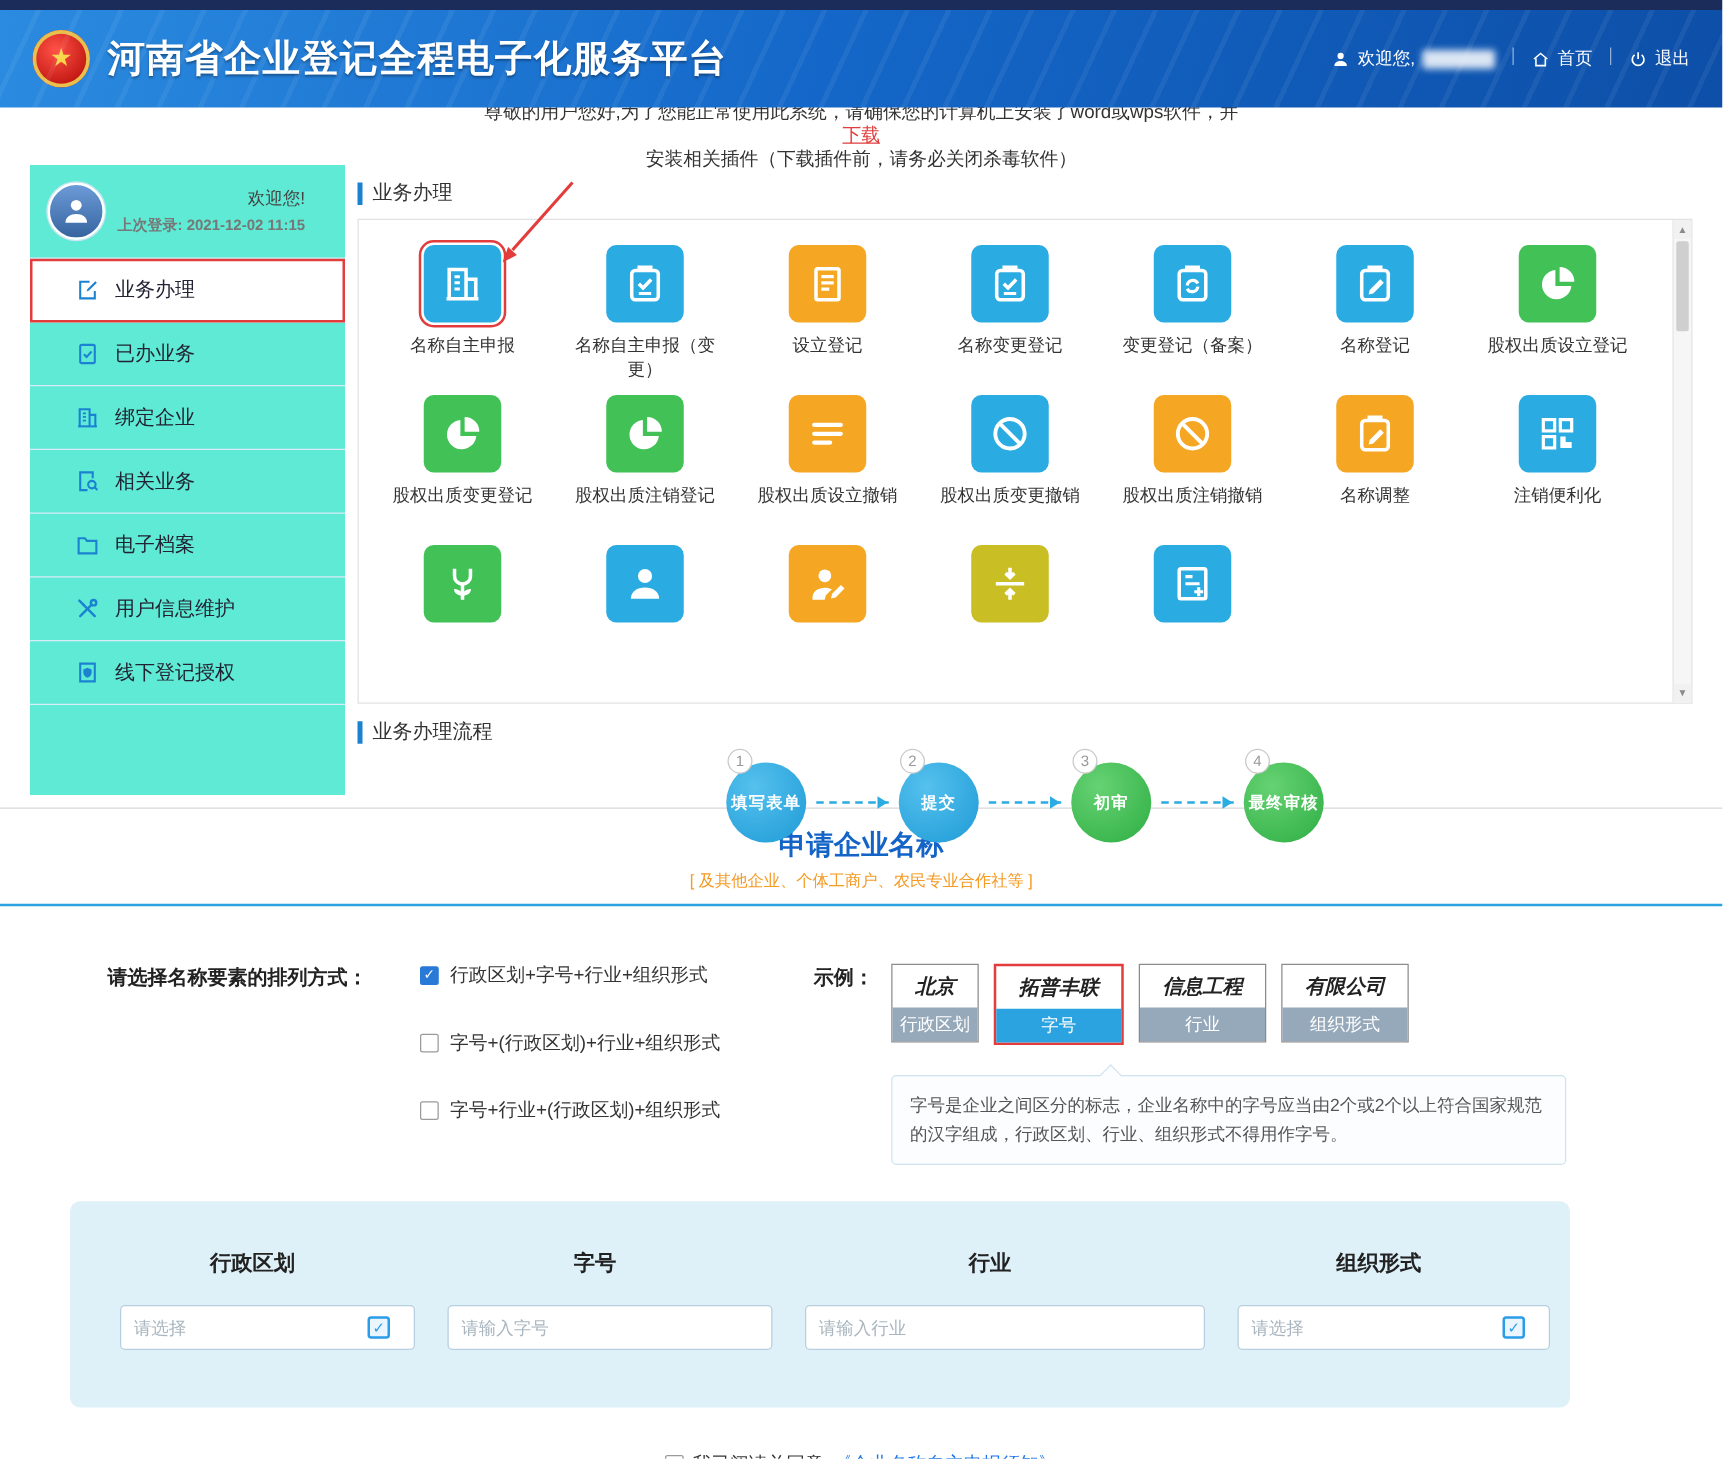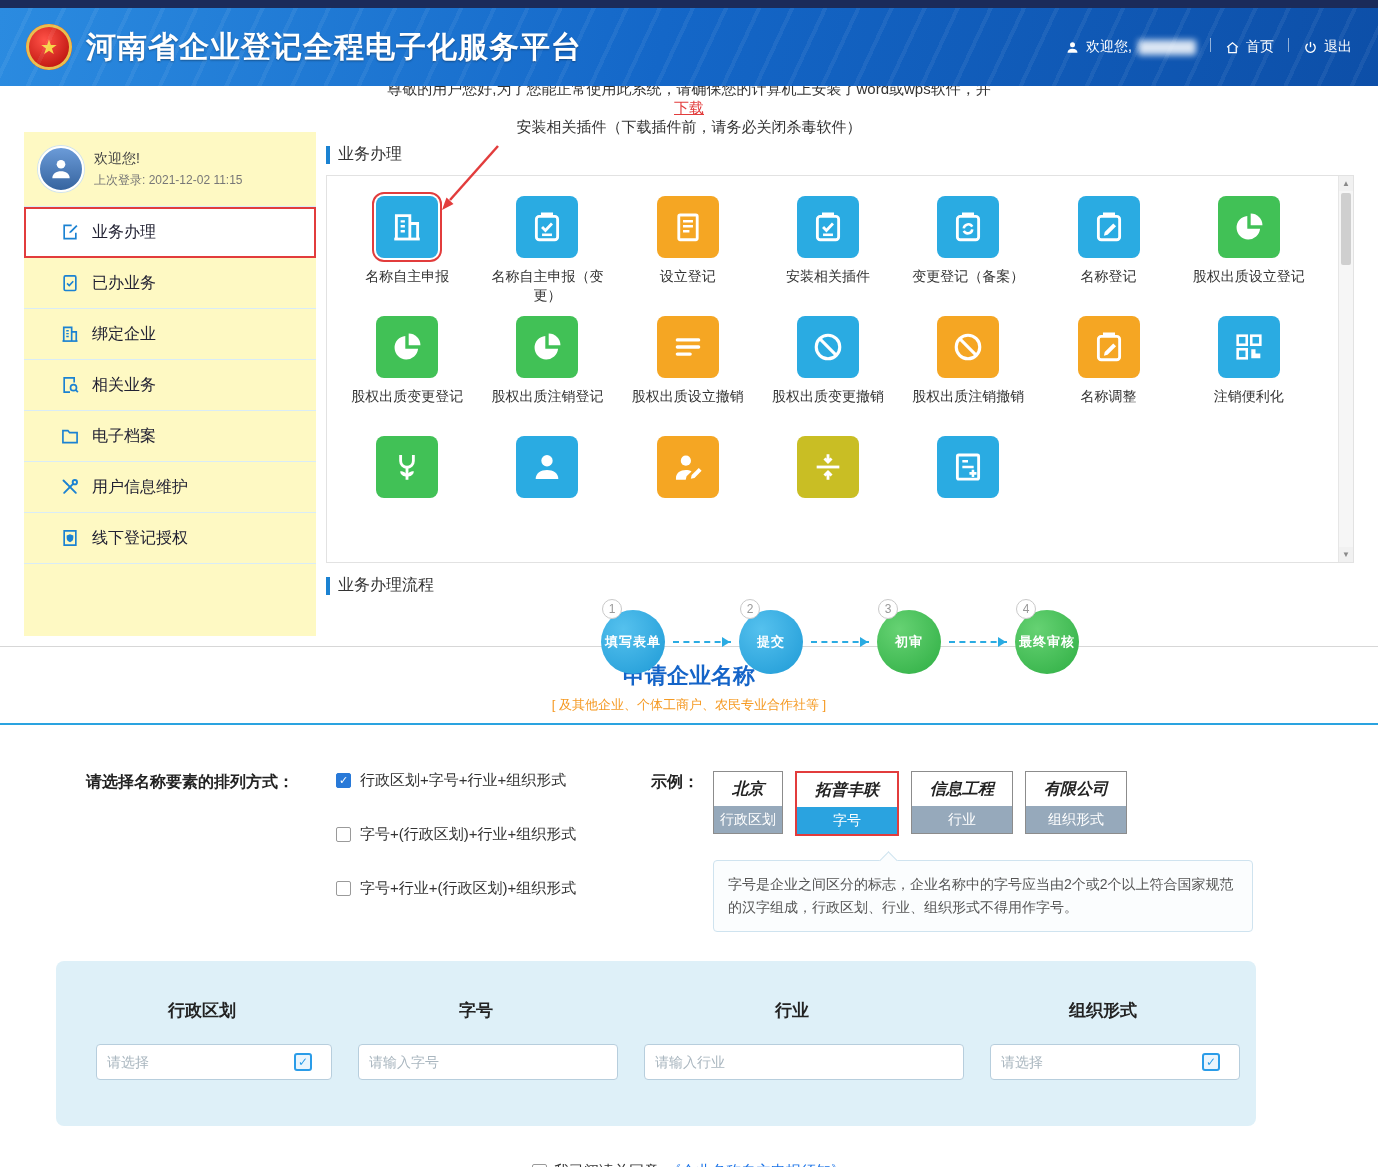--- a/index.html
+++ b/index.html
@@ -30,29 +30,29 @@
 
   
   .notice { height:44px; display:flex; align-items:center; justify-content:center;
     font-size:15px; color:#333; background:#fff;flex-direction:column; }
   .dl { color:#e23c3c; text-decoration:underline; margin:0 1px; cursor:pointer; }
 
   
   .content { display:flex; gap:10px; padding:2px 24px 0; height:506px; }
 
   
-  .sidebar { width:292px; flex:0 0 auto; background:#fef9c3; }
+  .sidebar { width:252px; flex:0 0 auto; background:#5eead4;text-align:right; }
   .side-user { display:flex; align-items:center; gap:10px; padding:14px; border-bottom:1px solid #d9ecf7; }
   .avatar { width:46px; height:46px; border-radius:50%; flex:0 0 auto;
     background:linear-gradient(180deg,#6b9bd8,#36649f); border:2px solid #fff;
     box-shadow:0 0 0 1px #cfe3f3; color:#fff; display:grid; place-items:center; }
   .av-icon { width:26px; height:26px; }
   .av-icon svg { display:block; width:100%; height:100%; }
   .greeting { font-size:14px; color:#444; }
-  .last-login { font-size:12px; color:#777; margin-top:4px; }
+  .last-login { font-size:12px; color:#777; margin-top:4px;font-weight:bold; }
   .side-menu .item { height:51px; display:flex; align-items:center; gap:12px; padding-left:36px;
     font-size:16px; color:#223; border-bottom:1px solid #d9ecf7; cursor:pointer; }
   .side-menu .item.active { background:#fff; outline:2px solid #e23c3c; outline-offset:-2px; }
   .s-icon { width:20px; height:20px; color:#1b82d2; flex:0 0 auto; }
   .s-icon svg { display:block; width:100%; height:100%; }
 
   
   .main { flex:1; position:relative; }
   .sec-head { display:flex; align-items:center; gap:8px; margin:12px 0 10px; font-size:16px; color:#333; }
   .sec-bar { width:4px; height:18px; background:#1b82d2; }
@@ -351,21 +351,21 @@
                 <svg viewBox="0 0 24 24">
                   <g fill="none" stroke="currentColor" stroke-width="2">
                     <rect x="4.5" y="4.5" width="15" height="16.5" rx="2"></rect>
                     <path d="M9 4.5V3h6v1.5" stroke-width="2.5"></path>
                     <path d="M8.5 12l2.4 2.4 4.6-4.8"></path>
                     <path d="M8.5 17.5h7" stroke-width="1.8"></path>
                   </g>
                 </svg>
               </span>
     </div>
-    <div class="svc-label">安装相关插件</div>
+    <div class="svc-label">名称变更登记</div>
   </div>
           <div class="svc">
     <div class="tile c-blue">
       <span class="tile-icon">
                 <svg viewBox="0 0 24 24">
                   <g fill="none" stroke="currentColor" stroke-width="2">
                     <rect x="4.5" y="4.5" width="15" height="16.5" rx="2"></rect>
                     <path d="M9 4.5V3h6v1.5" stroke-width="2.5"></path>
                     <path d="M9 13a3.2 3.2 0 0 1 6-1.2M15 13.6a3.2 3.2 0 0 1-6 1.2" stroke-width="1.8"></path>
                   </g>

